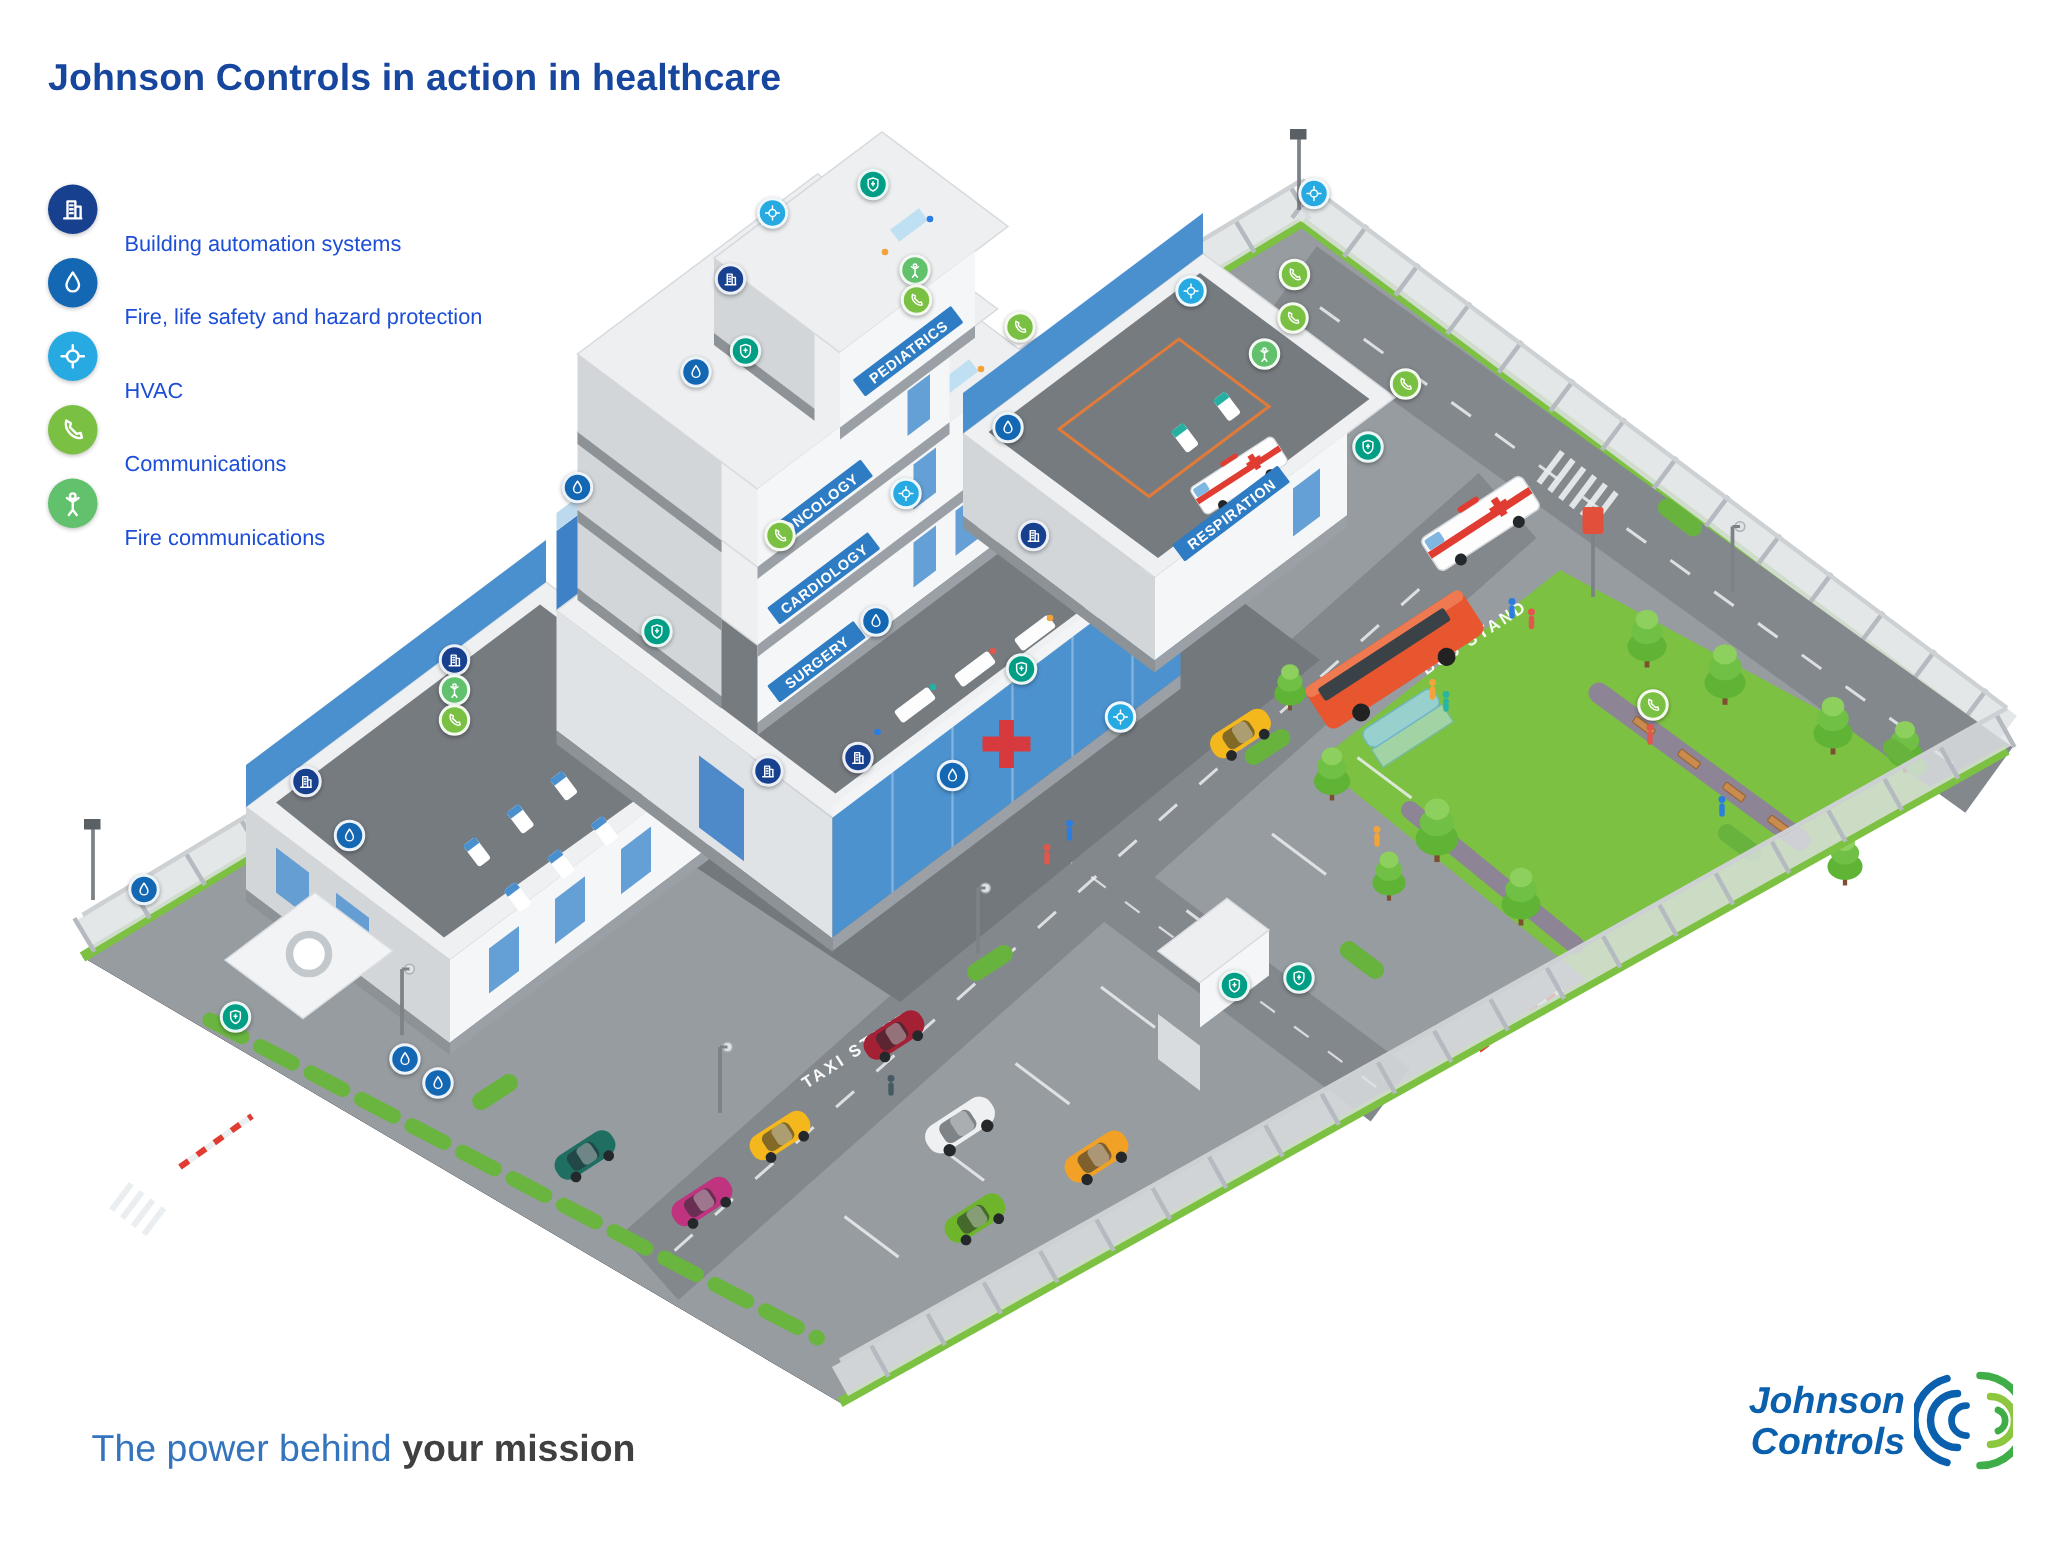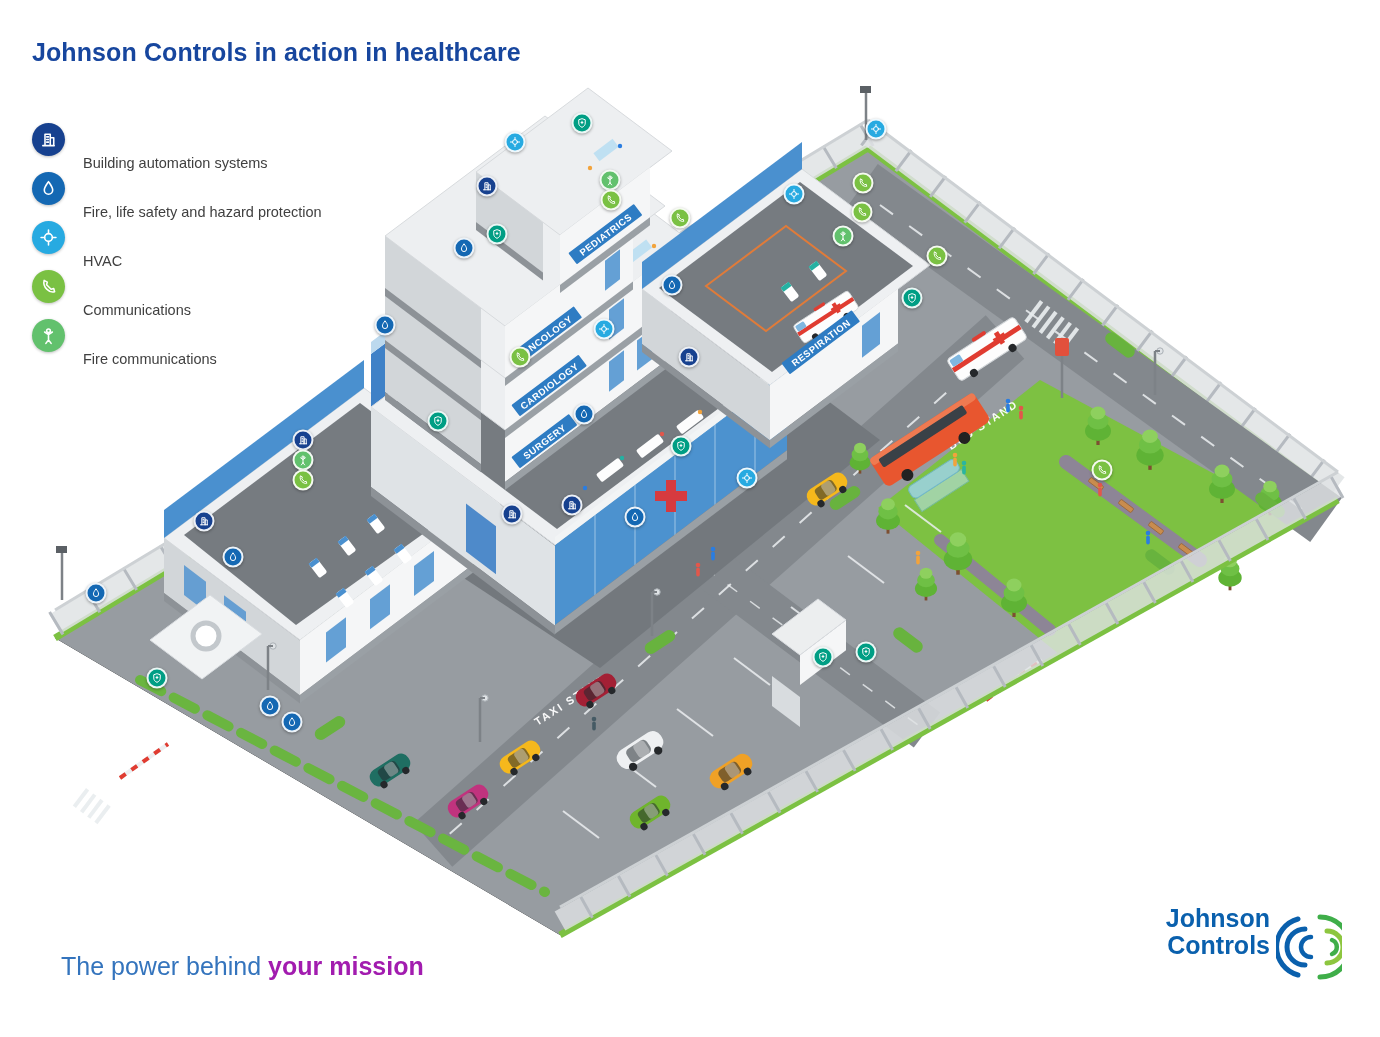--- a/index.html
+++ b/index.html
@@ -5,31 +5,31 @@
   html,body{margin:0;padding:0;background:#fff;}
   .page{position:relative;width:1380px;height:1037px;background:#fff;overflow:hidden;
         font-family:"Liberation Sans",sans-serif;}
   .title{position:absolute;left:32px;top:38px;margin:0;font-size:25px;font-weight:700;
          color:#17469e;letter-spacing:.1px;text-align:right;}
   .legend{position:absolute;left:32px;top:122px;}
   .lrow{display:flex;align-items:center;margin-bottom:15px;height:34px;}
   .lic{width:33px;height:33px;border-radius:50%;display:flex;align-items:center;justify-content:center;
        box-shadow:0 1px 3px rgba(0,0,0,.25);flex:0 0 33px;}
   .lic svg{width:21px;height:21px;}
-  .llab{margin-left:18px;font-size:14.5px;font-weight:500;color:#404040;margin-top:48px;}
+  .llab{margin-left:18px;font-size:14.5px;font-weight:500;color:#1d4ed8;margin-top:48px;}
   .scene{position:absolute;left:0;top:0;width:1380px;height:1037px;}
   #icon-layer{position:absolute;left:0;top:0;width:1380px;height:1037px;pointer-events:none;}
   .sic{position:absolute;width:21px;height:21px;border-radius:50%;transform:translate(-50%,-50%);
        display:flex;align-items:center;justify-content:center;border:2px solid rgba(255,255,255,.92);
        box-shadow:0 1px 3px rgba(0,0,0,.35);box-sizing:border-box;}
   .sic svg{width:13px;height:13px;}
   .tagline{position:absolute;left:33px;top:952px;font-size:25px;}
   .tagline .t1{color:#3474bd;font-weight:400;margin-left:28px;}
-  .tagline .t2{color:#a21caf;font-weight:700;}
-  .logo{position:absolute;right:38px;top:905px;display:flex;align-items:flex-start;}
+  .tagline .t2{color:#404040;font-weight:700;}
+  .logo{position:absolute;right:38px;top:905px;display:flex;align-items:flex-end;font-style:italic;}
   .logotext{text-align:right;font-size:25px;font-weight:700;color:#0a60ad;line-height:1.08;
             padding-bottom:14px;}
   .swirl{width:66px;height:84px;margin-left:6px;}
   svg text.flabel{fill:#fff;font-size:9.5px;font-weight:700;letter-spacing:.6px;
                   font-family:"Liberation Sans",sans-serif;}
   svg text.rlabel{fill:#fff;font-size:11px;font-weight:700;letter-spacing:2px;opacity:.95;
                   font-family:"Liberation Sans",sans-serif;}
 </style>
 </head>
 <body>

